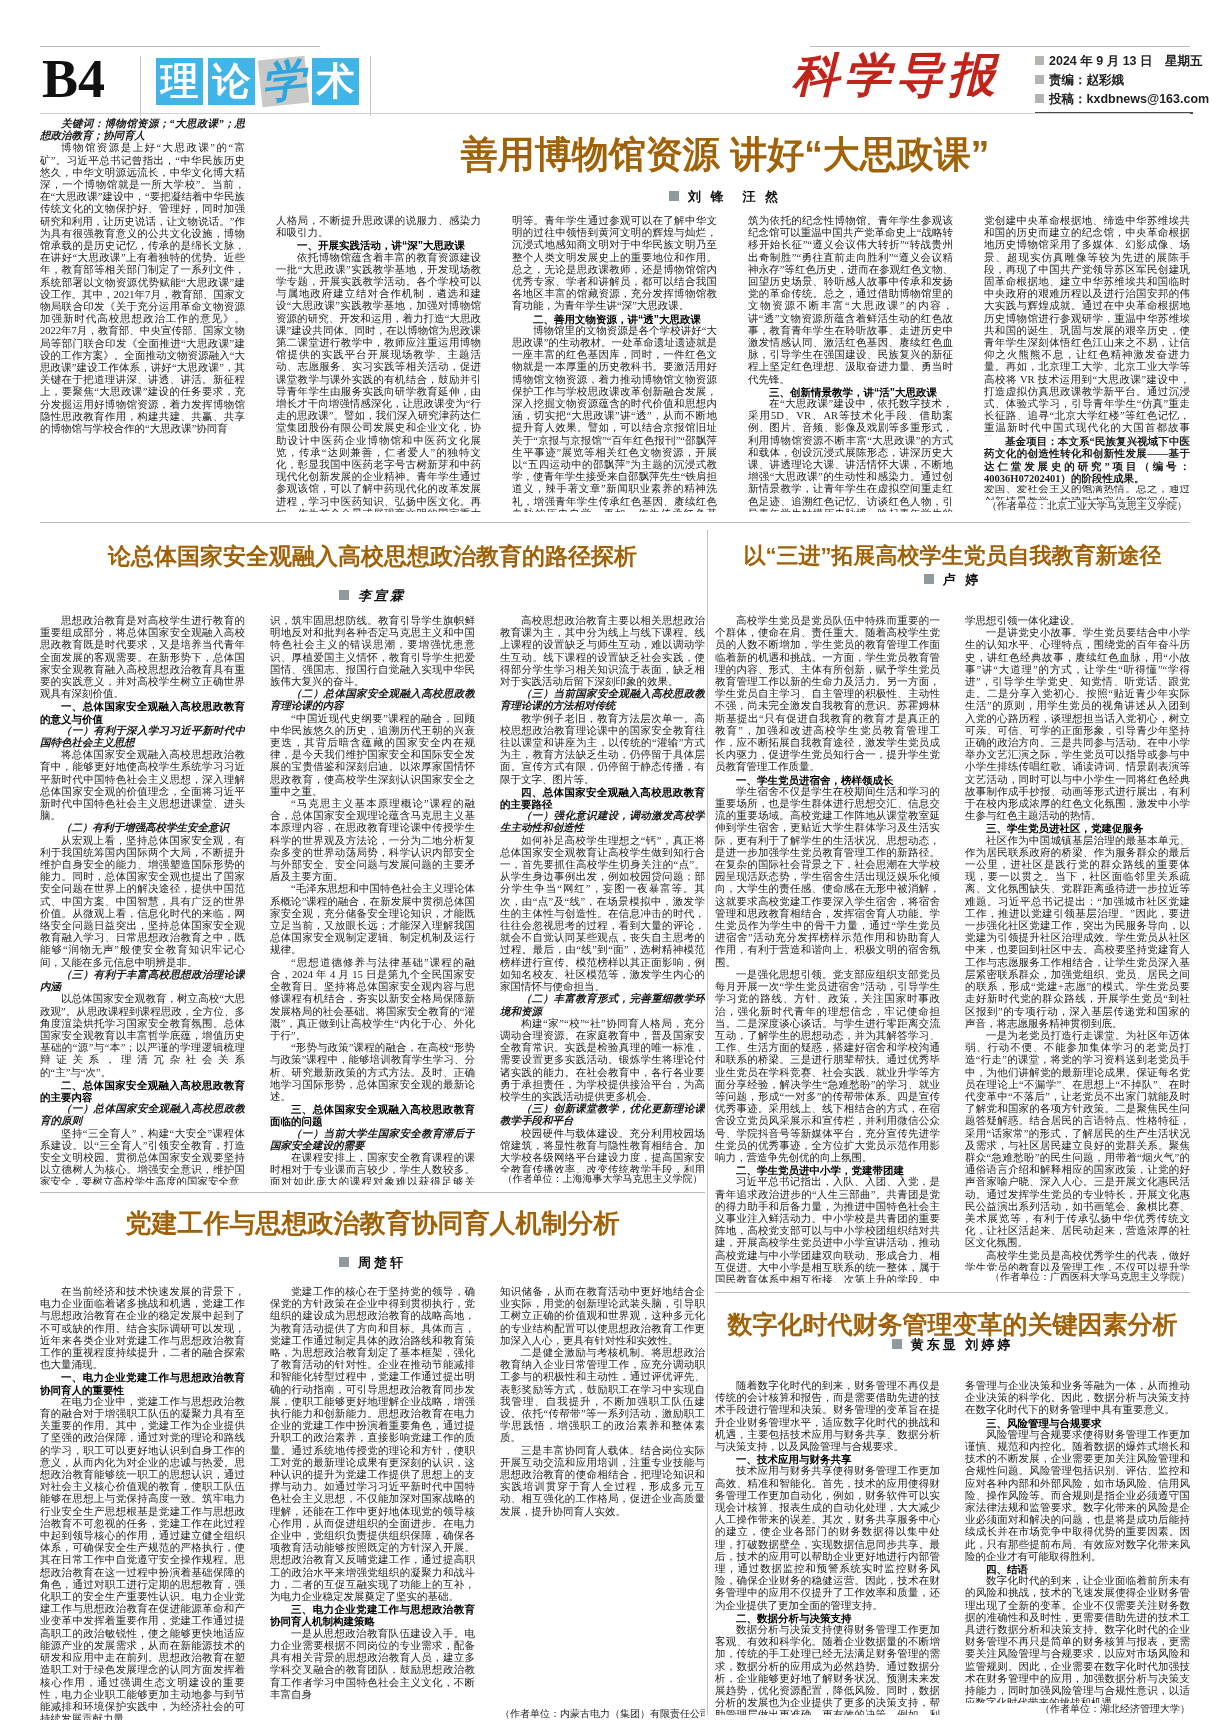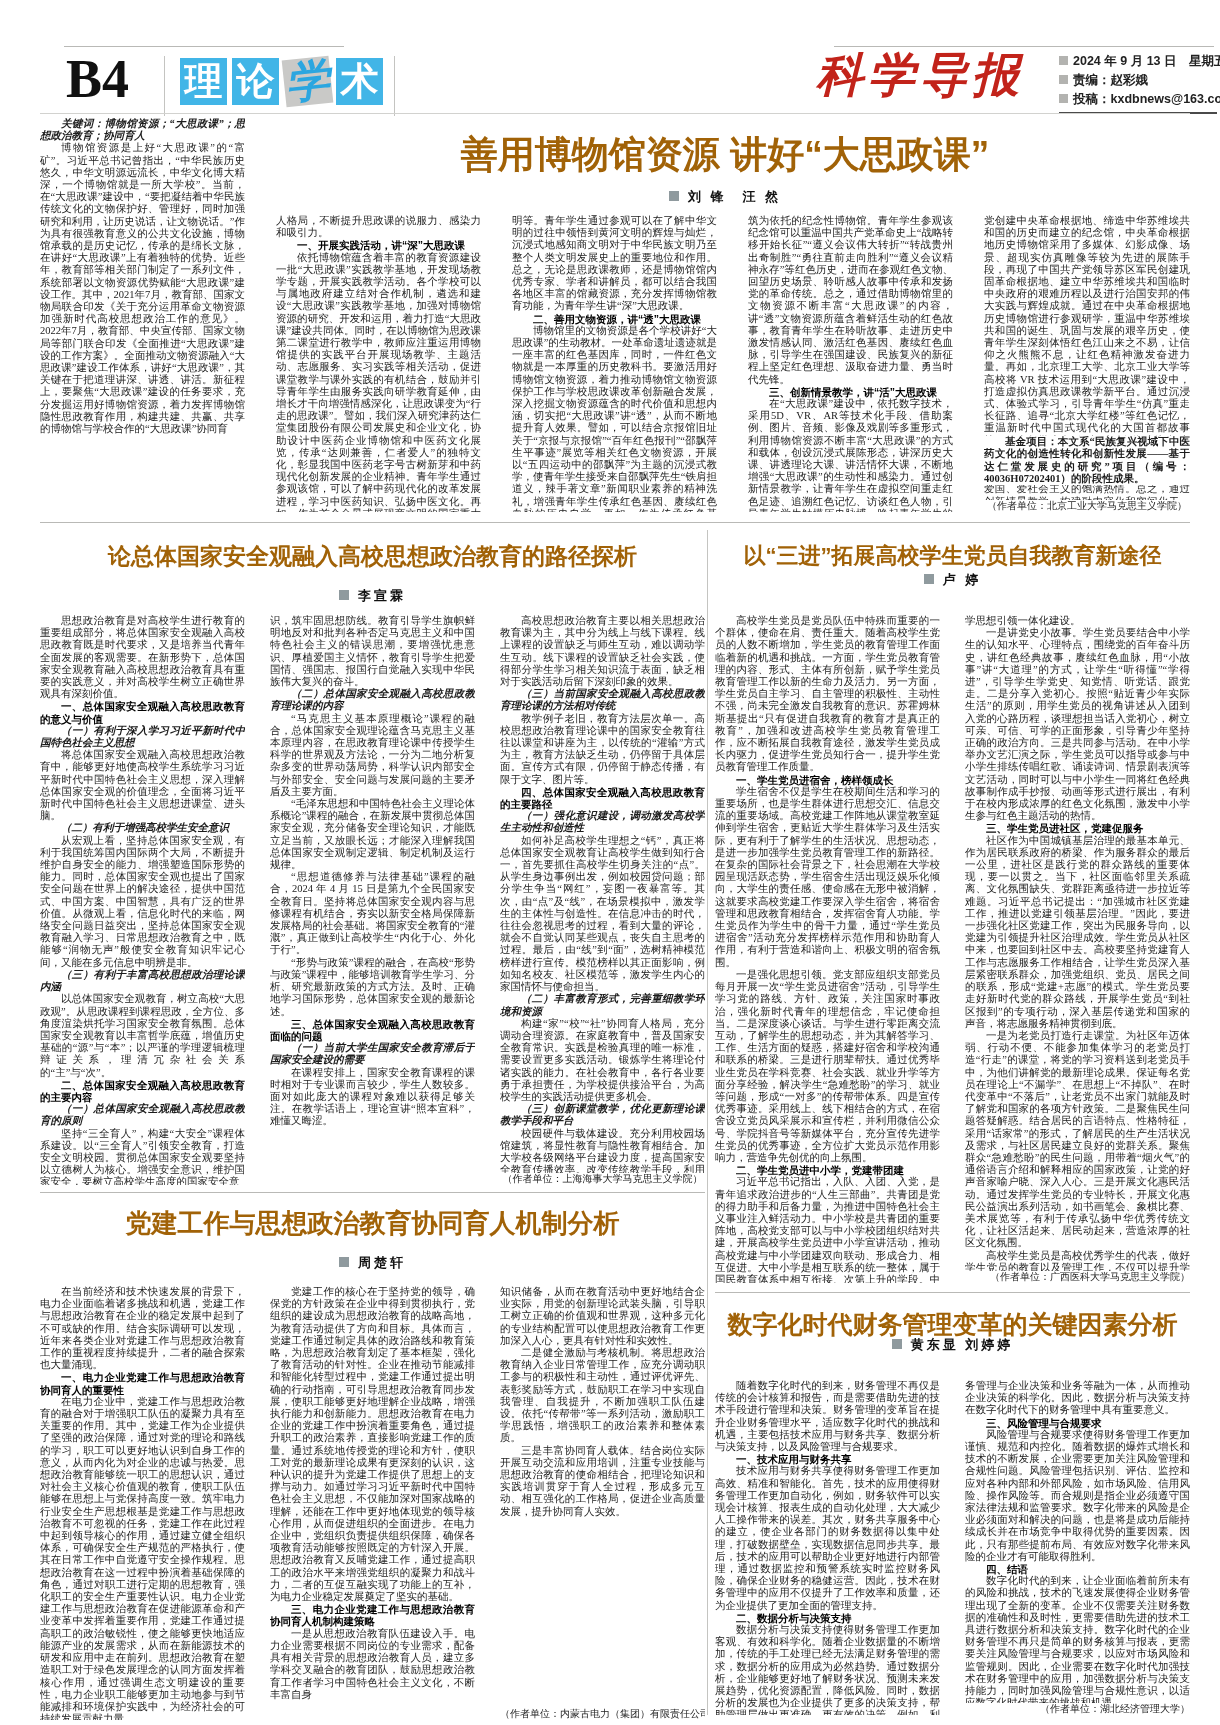--- a/index.html
+++ b/index.html
@@ -33,21 +33,21 @@
   .b-k{font-weight:bold;font-style:italic;text-indent:2em;}
   .b-f{font-weight:bold;position:absolute;bottom:27px;left:0;right:0;background:#fff;text-indent:2em;}
   .b-a{position:absolute;bottom:0;left:0;right:0;background:#fff;text-align:center;font-size:10px;white-space:nowrap;}
   .b-ar{position:absolute;bottom:0;left:0;right:0;background:#fff;text-align:right;font-size:10px;white-space:nowrap;}
 </style>
 </head>
 <body>
 
 <div class="page">
 
-  <div class="abs" style="left:40px;top:26px;width:1150px;height:84px;margin-left:24px;">
+  <div class="abs" style="left:40px;top:26px;width:1150px;height:84px;">
     <div class="rule-h" style="left:0;top:20px;width:280px;"></div>
     <div class="rule-h" style="left:770px;top:20px;width:380px;"></div>
     <div class="abs b4" style="left:2px;top:26px;">B4</div>
     <div class="rule-v" style="left:100px;top:30px;height:60px;"></div>
     <div class="abs logo" style="left:116px;top:32px;">
       <span class="sq">理</span>
       <span class="sq">论</span>
       <span class="sq art">学</span>
       <span class="sq">术</span>
     </div>
@@ -91,39 +91,40 @@
         <div class="b-f">基金项目：本文系“民族复兴视域下中医药文化的创造性转化和创新性发展——基于达仁堂发展史的研究”项目（编号：40036H07202401）的阶段性成果。</div>
         <div class="b-a">（作者单位：北京工业大学马克思主义学院）</div>
       </div>
   </div>
   <div class="rule-h" style="left:40px;top:522px;width:1150px;"></div>
 
   <div class="rule-v" style="left:707px;top:530px;height:1185px;"></div>
 
   <div class="abs" style="left:40px;top:535px;width:665px;height:652px;">
     <div class="abs headline" style="left:0;top:6px;width:665px;font-size:23px;">论总体国家安全观融入高校思想政治教育的路径探析</div>
-    <div class="abs byline" style="left:0;top:52px;width:665px;">
+    <div class="abs byline" style="left:0;top:52px;width:665px;font-style:italic;">
       <span class="bsq"></span><span>李宣霖</span>
     </div>
     <div class="col" style="left:0;top:80px;width:205px;height:570px;">
         <div class="b-p">思想政治教育是对高校学生进行教育的重要组成部分，将总体国家安全观融入高校思政教育既是时代要求，又是培养当代青年全面发展的客观需要。在新形势下，总体国家安全观教育融入高校思想政治教育具有重要的实践意义，并对高校学生树立正确世界观具有深刻价值。</div>
         <div class="b-h">一、总体国家安全观融入高校思政教育的意义与价值</div>
         <div class="b-k">（一）有利于深入学习习近平新时代中国特色社会主义思想</div>
         <div class="b-p">将总体国家安全观融入高校思想政治教育中，能够更好地使高校学生系统学习习近平新时代中国特色社会主义思想，深入理解总体国家安全观的价值理念，全面将习近平新时代中国特色社会主义思想进课堂、进头脑。</div>
         <div class="b-k">（二）有利于增强高校学生安全意识</div>
         <div class="b-p">从宏观上看，坚持总体国家安全观，有利于我国统筹国内国际两个大局，不断提升维护自身安全的能力、增强塑造国际形势的能力。同时，总体国家安全观也提出了国家安全问题在世界上的解决途径，提供中国范式、中国方案、中国智慧，具有广泛的世界价值。从微观上看，信息化时代的来临，网络安全问题日益突出，坚持总体国家安全观教育融入学习、日常思想政治教育之中，既能够“润物无声”般使安全教育知识牢记心间，又能在多元信息中明辨是非。</div>
         <div class="b-k">（三）有利于丰富高校思想政治理论课内涵</div>
         <div class="b-p">以总体国家安全观教育，树立高校“大思政观”。从思政课程到课程思政，全方位、多角度渲染烘托学习国家安全教育氛围。总体国家安全观教育以丰富哲学底蕴，增值历史基础的“源”与“本”；以严谨的学理逻辑梳理辩证关系，理清冗杂社会关系的“主”与“次”。</div>
         <div class="b-h">二、总体国家安全观融入高校思政教育的主要内容</div>
         <div class="b-k">（一）总体国家安全观融入高校思政教育的原则</div>
         <div class="b-p">坚持“三全育人”，构建“大安全”课程体系建设。以“三全育人”引领安全教育，打造安全文明校园。贯彻总体国家安全观要坚持以立德树人为核心。增强安全意识，维护国家安全，要树立高校学生高度的国家安全意</div>
       </div>
     <div class="col" style="left:230px;top:80px;width:205px;height:570px;">
         <div class="b-c">识，筑牢固思想防线。教育引导学生旗帜鲜明地反对和批判各种否定马克思主义和中国特色社会主义的错误思潮，要增强忧患意识、厚植爱国主义情怀，教育引导学生把爱国情、强国志、报国行自觉融入实现中华民族伟大复兴的奋斗。</div>
         <div class="b-k">（二）总体国家安全观融入高校思政教育理论课的内容</div>
+        <div class="b-p">“中国近现代史纲要”课程的融合，回顾中华民族悠久的历史，追溯历代王朝的兴衰更迭，其背后暗含蕴藏的国家安全内在规律，是今天我们维护国家安全和国际安全发展的宝贵借鉴和深刻启迪。以浓厚家国情怀思政教育，使高校学生深刻认识国家安全之重中之重。</div>
         <div class="b-p">“马克思主义基本原理概论”课程的融合，总体国家安全观理论蕴含马克思主义基本原理内容，在思政教育理论课中传授学生科学的世界观及方法论，一分为二地分析复杂多变的世界动荡局势，科学认识内部安全与外部安全、安全问题与发展问题的主要矛盾及主要方面。</div>
         <div class="b-p">“毛泽东思想和中国特色社会主义理论体系概论”课程的融合，在新发展中贯彻总体国家安全观，充分储备安全理论知识，才能既立足当前，又放眼长远；才能深入理解我国总体国家安全观制定逻辑、制定机制及运行规律。</div>
         <div class="b-p">“思想道德修养与法律基础”课程的融合，2024 年 4 月 15 日是第九个全民国家安全教育日。坚持将总体国家安全观内容与思修课程有机结合，夯实以新安全格局保障新发展格局的社会基础。将国家安全教育的“灌溉”，真正做到让高校学生“内化于心、外化于行”。</div>
         <div class="b-p">“形势与政策”课程的融合，在高校“形势与政策”课程中，能够培训教育学生学习、分析、研究最新政策的方式方法。及时、正确地学习国际形势，总体国家安全观的最新论述。</div>
         <div class="b-h">三、总体国家安全观融入高校思政教育面临的问题</div>
         <div class="b-k">（一）当前大学生国家安全教育滞后于国家安全建设的需要</div>
         <div class="b-p">在课程安排上，国家安全教育课程的课时相对于专业课而言较少，学生人数较多。面对如此庞大的课程对象难以获得足够关注。在教学话语上，理论宣讲“照本宣科”，难懂又晦涩。</div>
       </div>
     <div class="col" style="left:460px;top:80px;width:205px;height:570px;">
         <div class="b-p">高校思想政治教育主要以相关思想政治教育课为主，其中分为线上与线下课程。线上课程的设置缺乏与师生互动，难以调动学生互动。线下课程的设置缺乏社会实践，使得部分学生学习相关知识流于表面，缺乏相对于实践活动后留下深刻印象的效果。</div>

